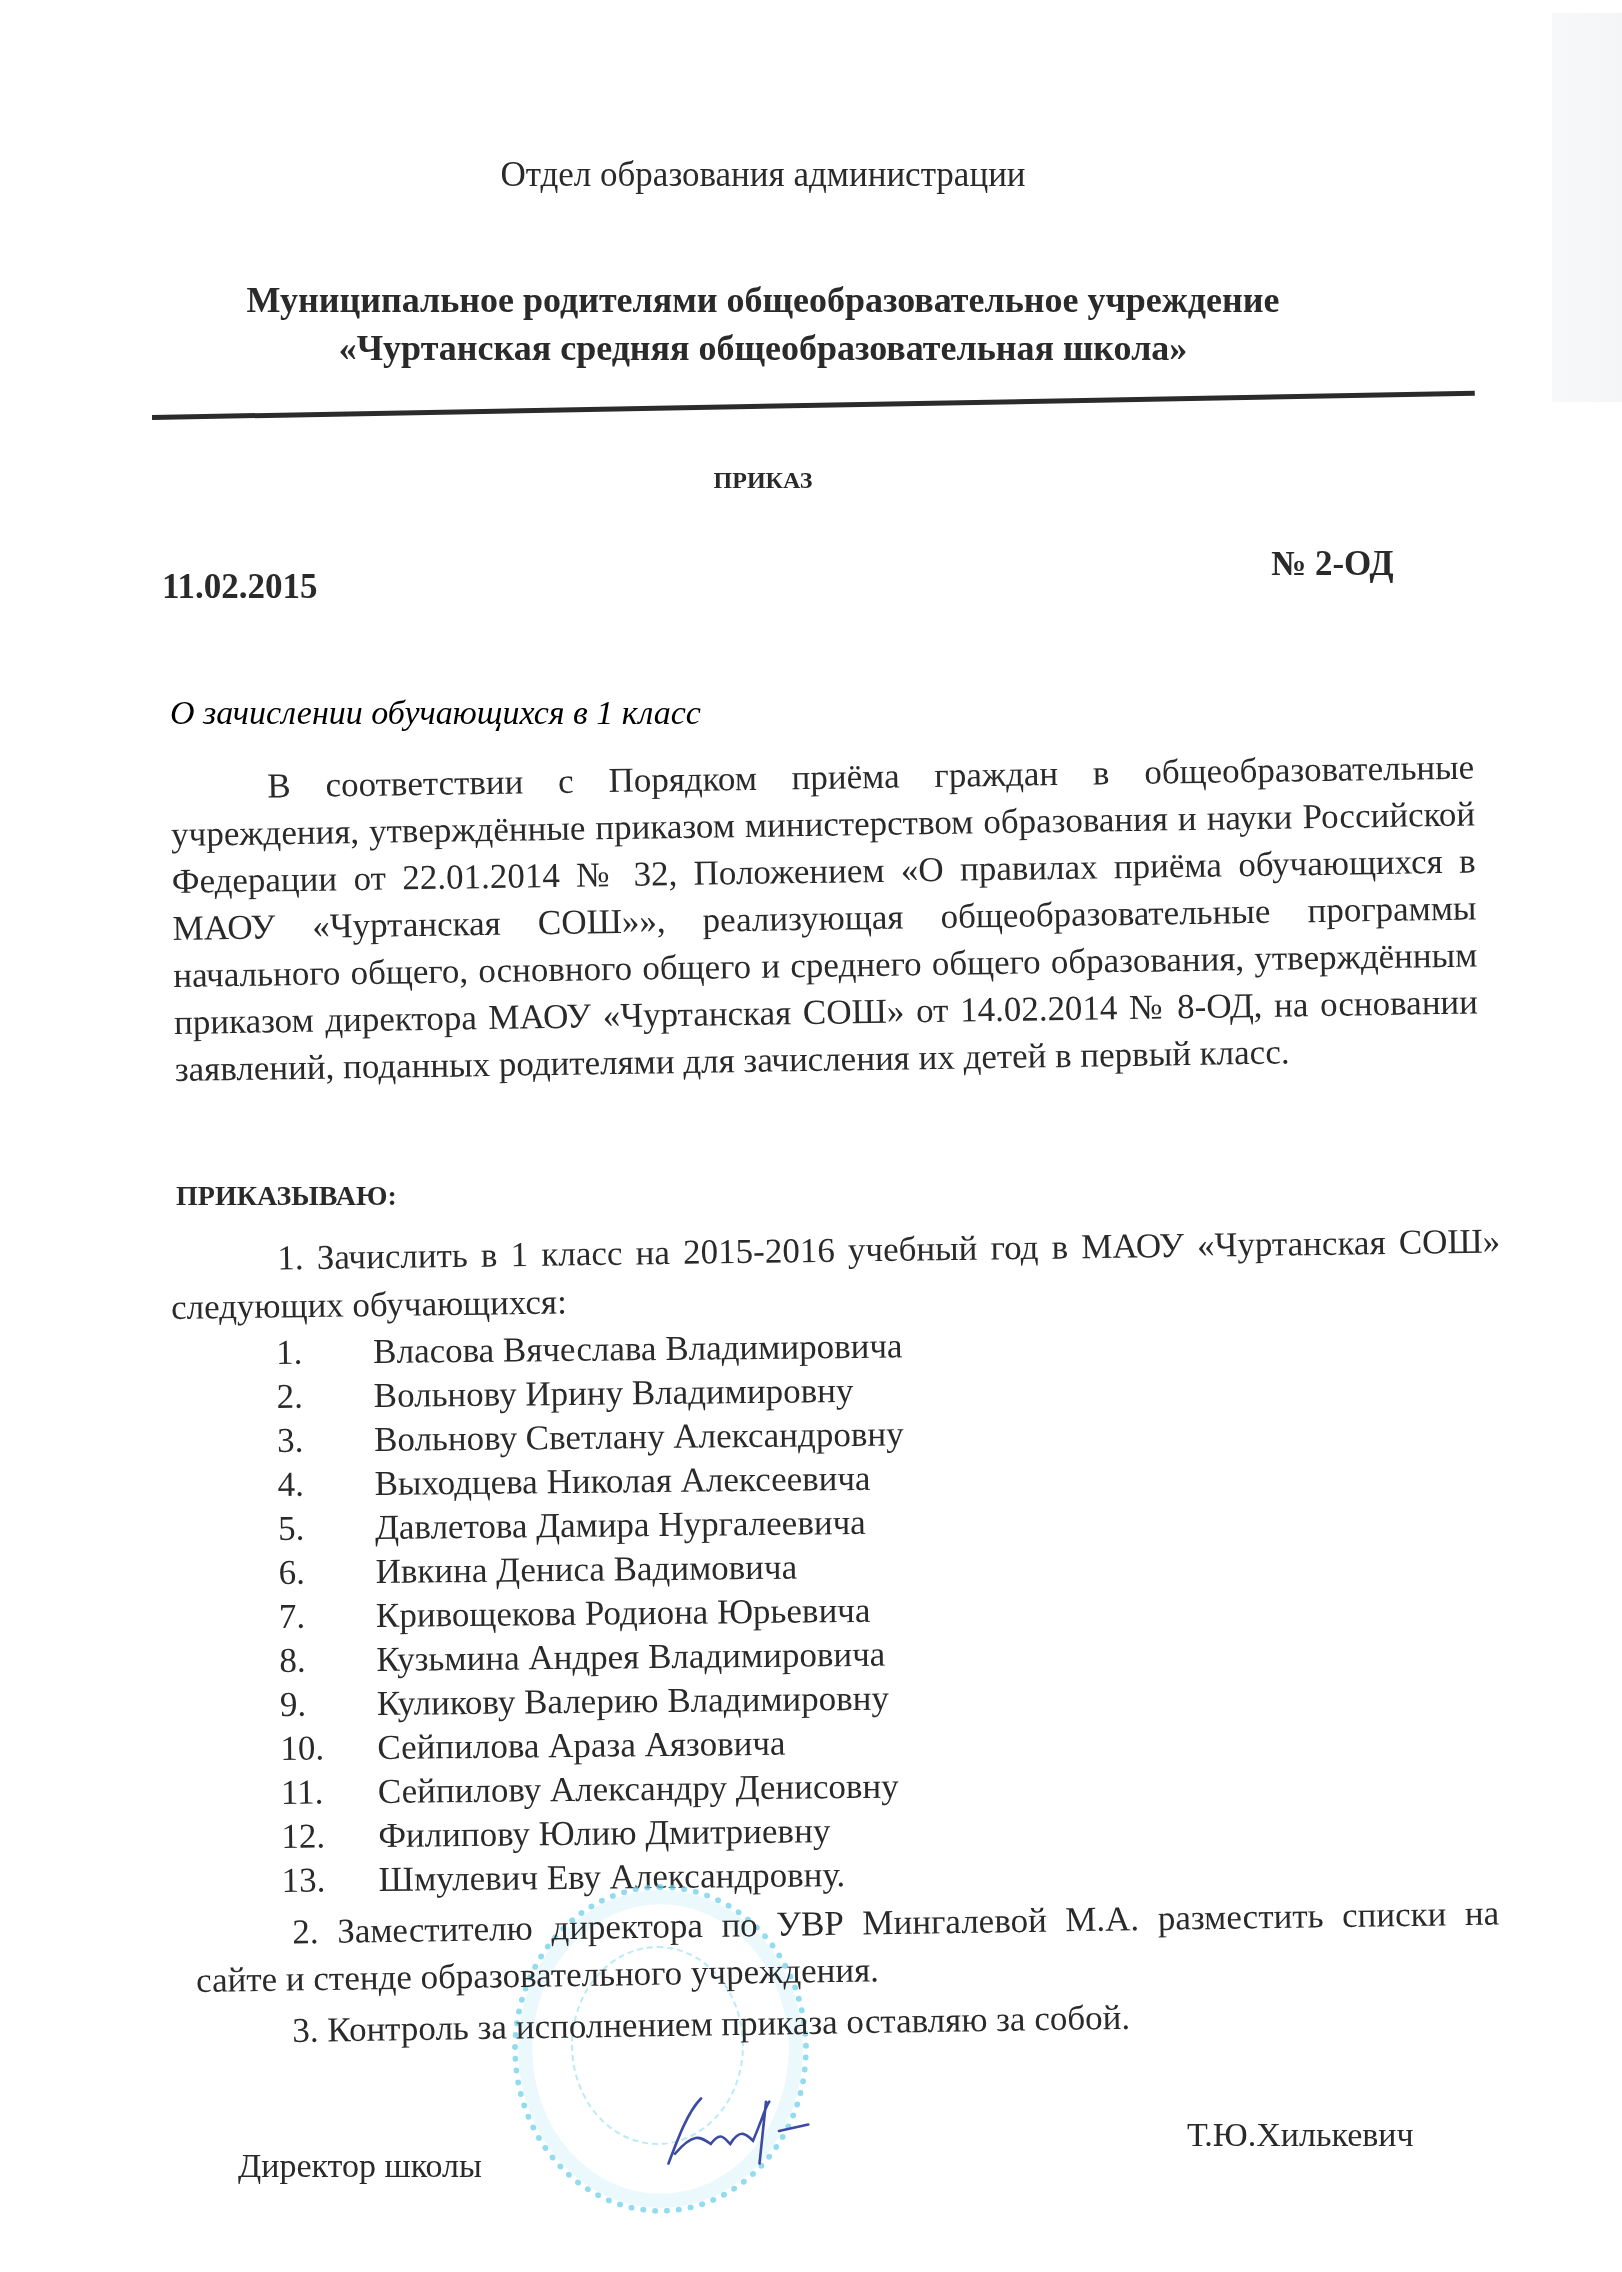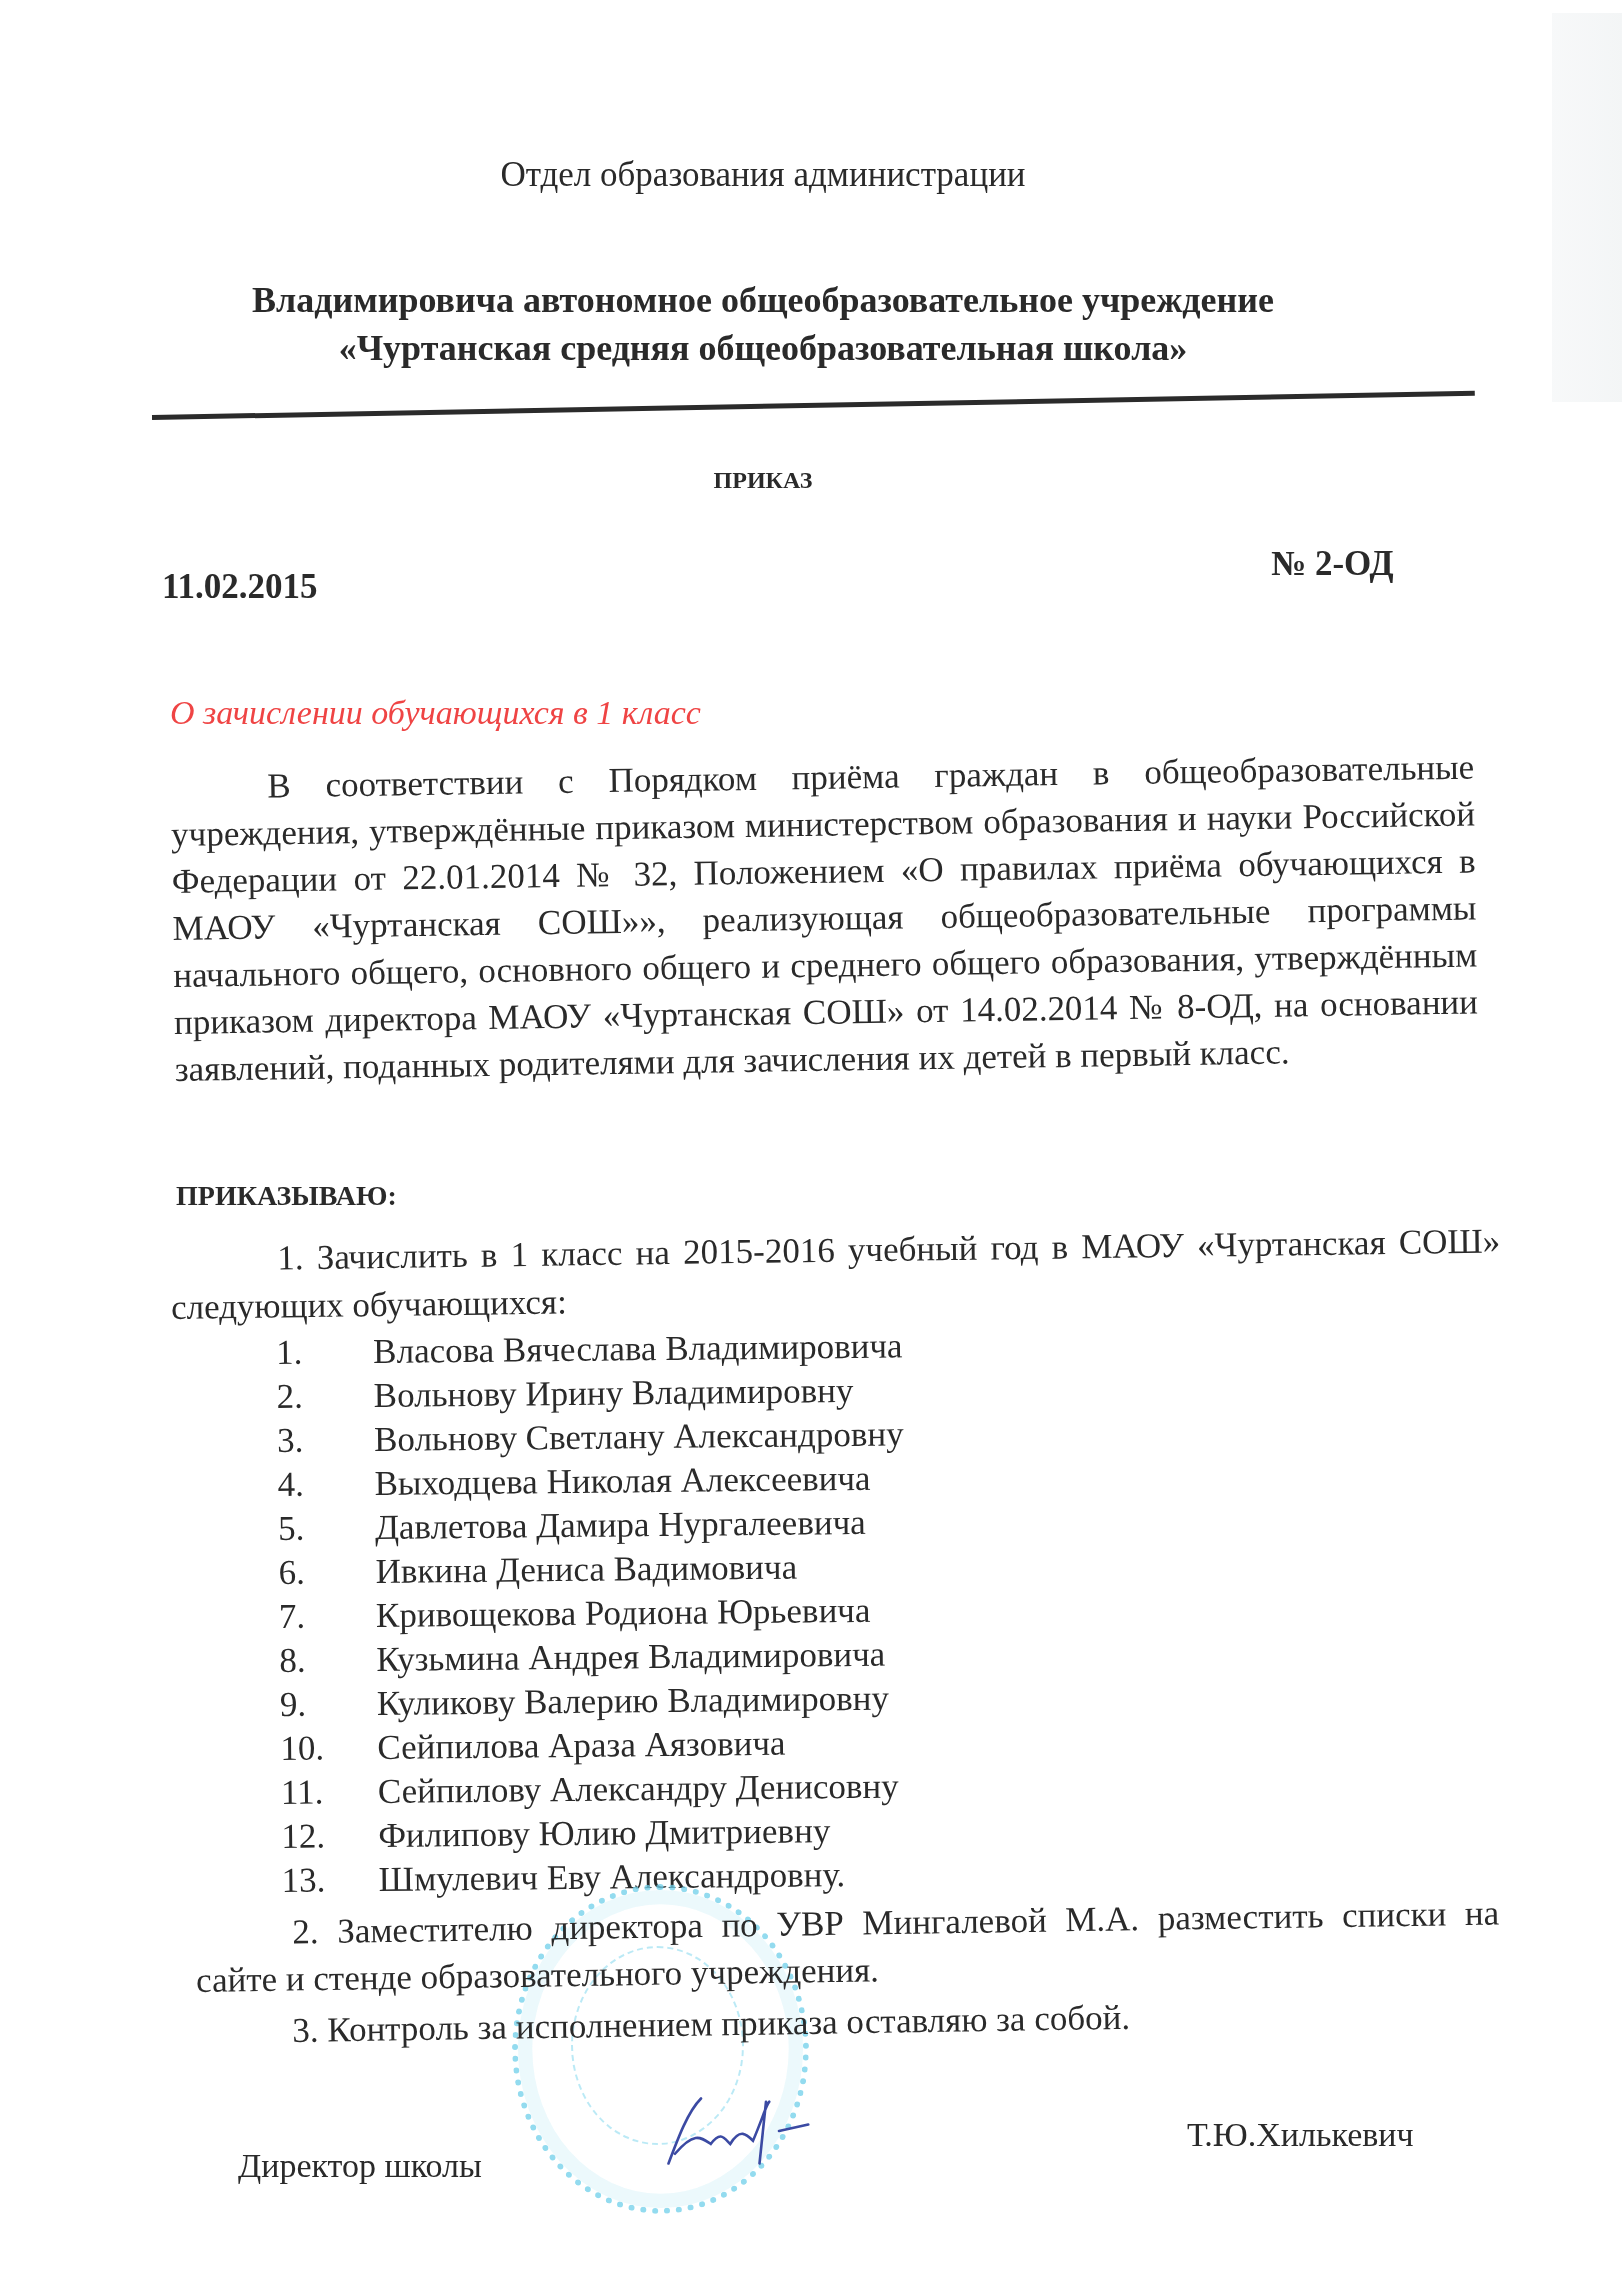--- a/index.html
+++ b/index.html
@@ -18,21 +18,21 @@
   .abs { position:absolute; white-space:nowrap; }
   .center { left:0; width:1526px; text-align:center; }
   .hdr { font-size:35px; line-height:42px; }
   .hdr-bold { font-size:36px; line-height:45px; font-weight:bold; }
   .rule {
     position:absolute; left:152px; top:415px; width:1323px; height:4.5px;
     background:#2b2b2b; transform:rotate(-1.05deg); transform-origin:left center;
   }
   .title { font-size:24px; font-weight:bold; }
   .meta { font-size:35px; font-weight:bold; }
-  .subject { font-size:34px; font-style:italic; left:170px; top:694px; color:#ef4444; }
+  .subject { font-size:34px; font-style:italic; left:170px; top:694px; color:#000000; }
   .para {
     position:absolute; left:170px; top:764px; width:1304px;
     font-size:35px; line-height:47px; text-align:justify;
     text-indent:97px; transform:rotate(-0.9deg); transform-origin:left top;
   }
   .order-word { font-size:28px; font-weight:bold; left:176px; top:1180px; }
   .clause1 {
     position:absolute; left:170px; top:1236px; width:1330px;
     font-size:35px; line-height:48px; text-align:justify;
     text-indent:107px; transform:rotate(-0.8deg); transform-origin:left top;
@@ -65,21 +65,21 @@
   .sign-right { left:1187px; top:2116px; font-size:34px; }
 </style>
 </head>
 <body>
 
 <div class="page">
   <div class="scan-edge"></div>
 
   <div class="abs center hdr" style="top:154px">Отдел образования администрации</div>
 
-  <div class="abs center hdr-bold" style="top:278px">Владимировича автономное общеобразовательное учреждение</div>
+  <div class="abs center hdr-bold" style="top:278px">Муниципальное родителями общеобразовательное учреждение</div>
   <div class="abs center hdr-bold" style="top:326px">«Чуртанская средняя общеобразовательная школа»</div>
 
   <div class="rule"></div>
 
   <div class="abs center title" style="top:467px">ПРИКАЗ</div>
 
   <div class="abs meta" style="left:1271px; top:544px">№ 2-ОД</div>
   <div class="abs meta" style="left:162px; top:567px">11.02.2015</div>
 
   <div class="abs subject">О зачислении обучающихся в 1 класс</div>

